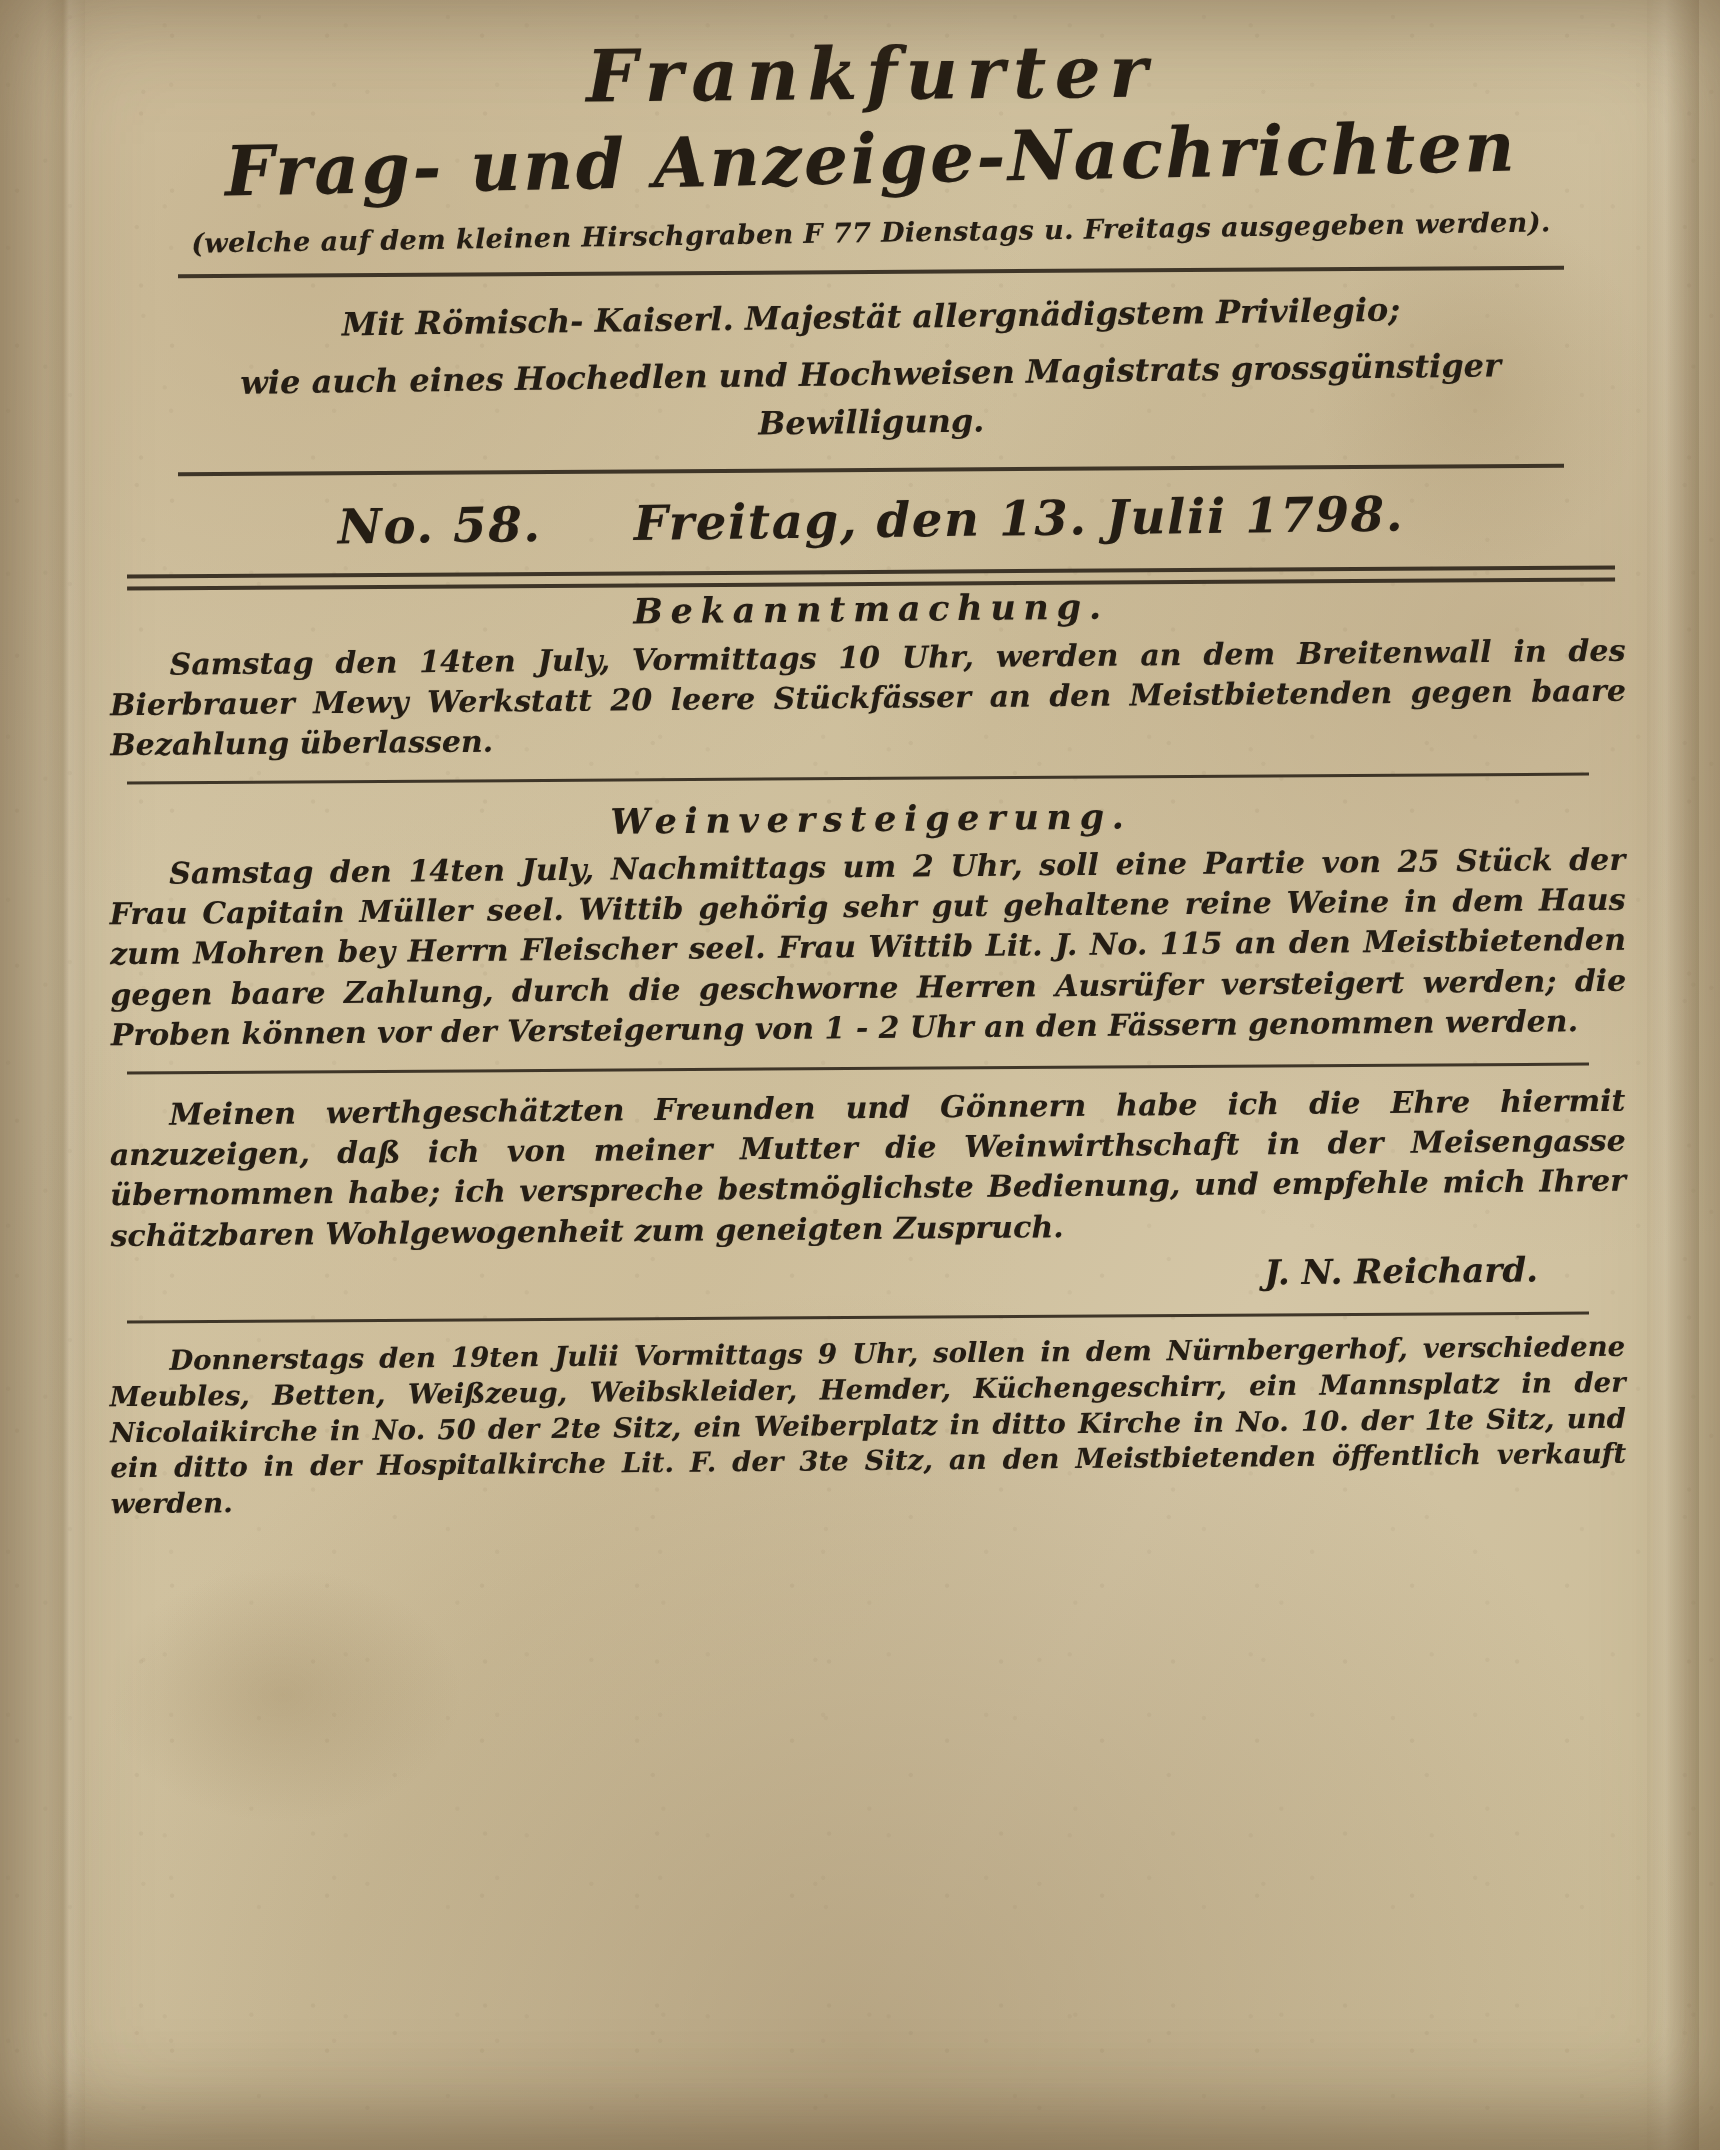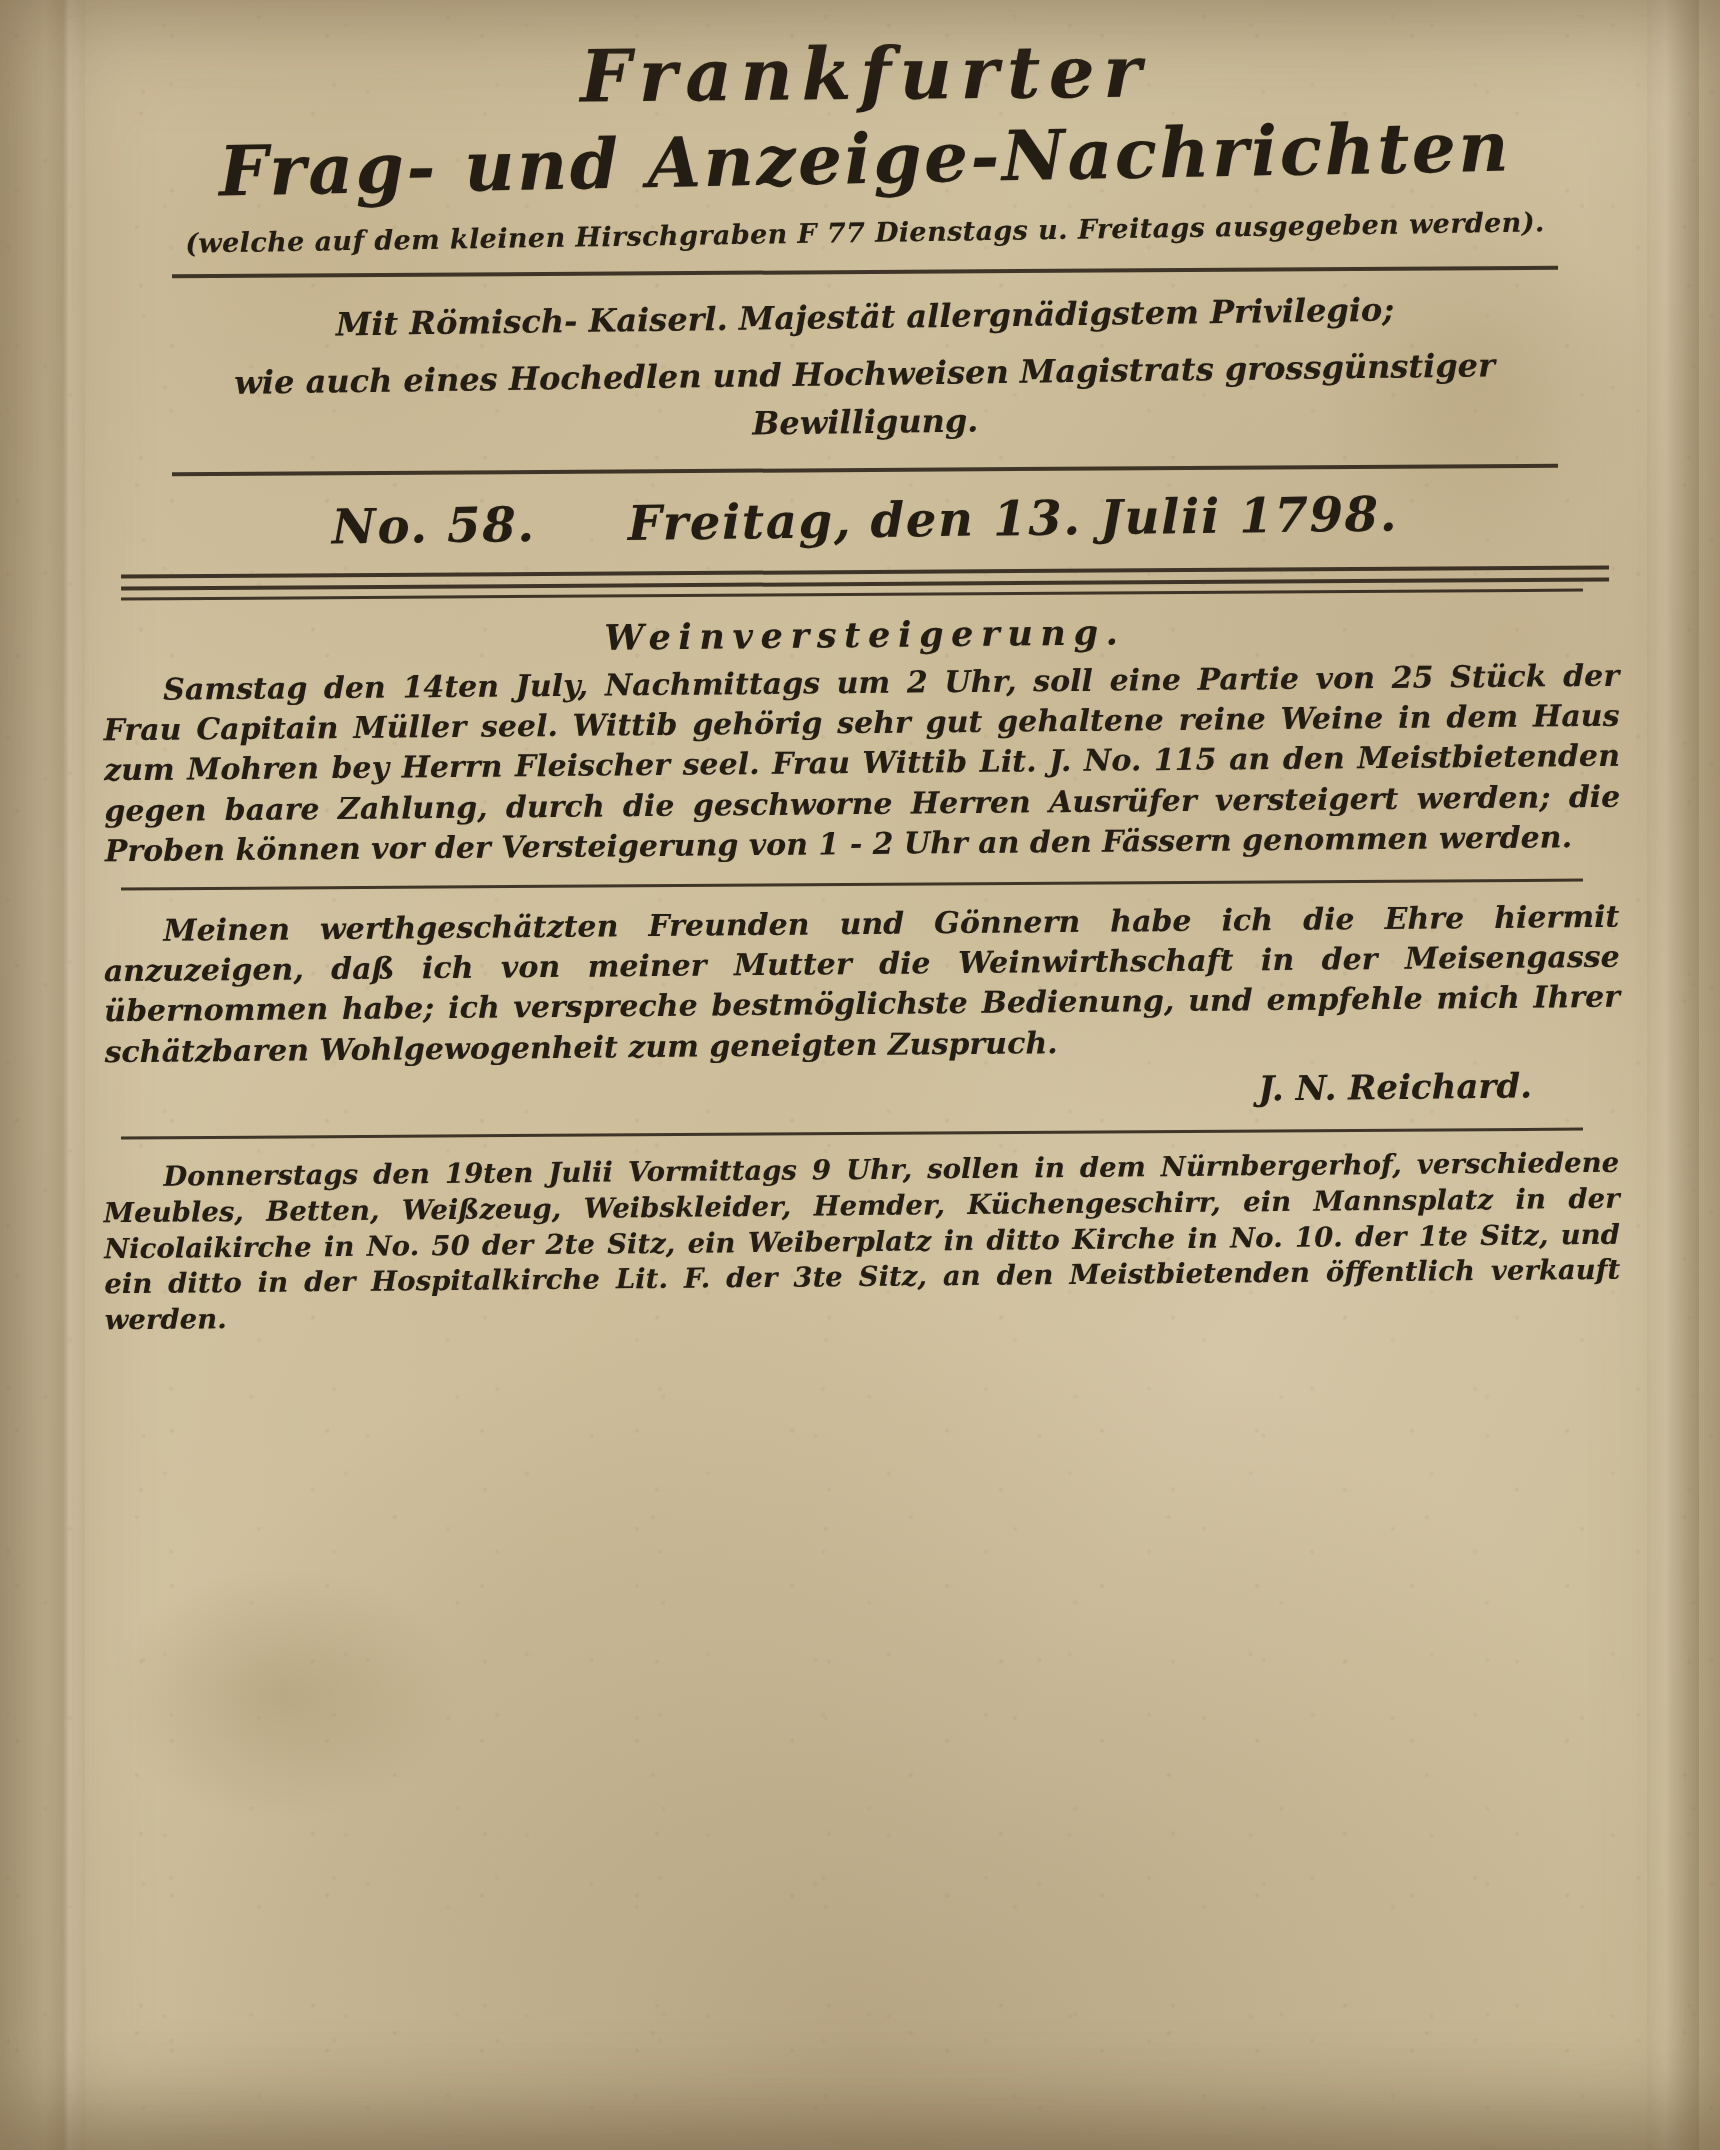--- a/index.html
+++ b/index.html
@@ -69,21 +69,21 @@
   }
   .stain2 {
     position:absolute; right: 77px; top: 206px; width: 327px; height: 361px;
     background: radial-gradient(ellipse at center, rgba(146,122,80,0.2), rgba(146,122,80,0) 72%);
     pointer-events:none;
   }
 
   
   .content {
     position: absolute;
-    left: 95px;
+    left: 101px;
     top: 26px;
     width: 1540px;
     color: #241d14;
     text-shadow: 0 0 0.9px rgba(50,38,22,0.35);
   }
 
   .fraktur {
     font-family: "DejaVu Serif", serif;
     font-weight: 700;
     font-style: italic;
@@ -195,20 +195,24 @@
     <div class="rule"></div>
 
     <div class="fraktur issueline">
       <span>No. 58.</span>
       &nbsp;&nbsp;&nbsp;
       <span>Freitag, den 13. Julii 1798.</span>
     </div>
 
     <div class="rule double"></div>
 
+    <div>
+      <div class="fraktur section-title">Bekanntmachung.</div>
+      <div class="fraktur para">Samstag den 14ten July, Vormittags 10 Uhr, werden an dem Breitenwall in des Bierbrauer Mewy Werkstatt 20 leere Stückfässer an den Meistbietenden gegen baare Bezahlung überlassen.</div>
+    </div>
 
     <div class="rule thin"></div>
 
     <div>
       <div class="fraktur section-title">Weinversteigerung.</div>
       <div class="fraktur para">Samstag den 14ten July, Nachmittags um 2 Uhr, soll eine Partie von 25 Stück der Frau Capitain Müller seel. Wittib gehörig sehr gut gehaltene reine Weine in dem Haus zum Mohren bey Herrn Fleischer seel. Frau Wittib Lit. J. No. 115 an den Meistbietenden gegen baare Zahlung, durch die geschworne Herren Ausrüfer versteigert werden; die Proben können vor der Versteigerung von 1 - 2 Uhr an den Fässern genommen werden.</div>
     </div>
 
     <div class="rule thin"></div>
 

